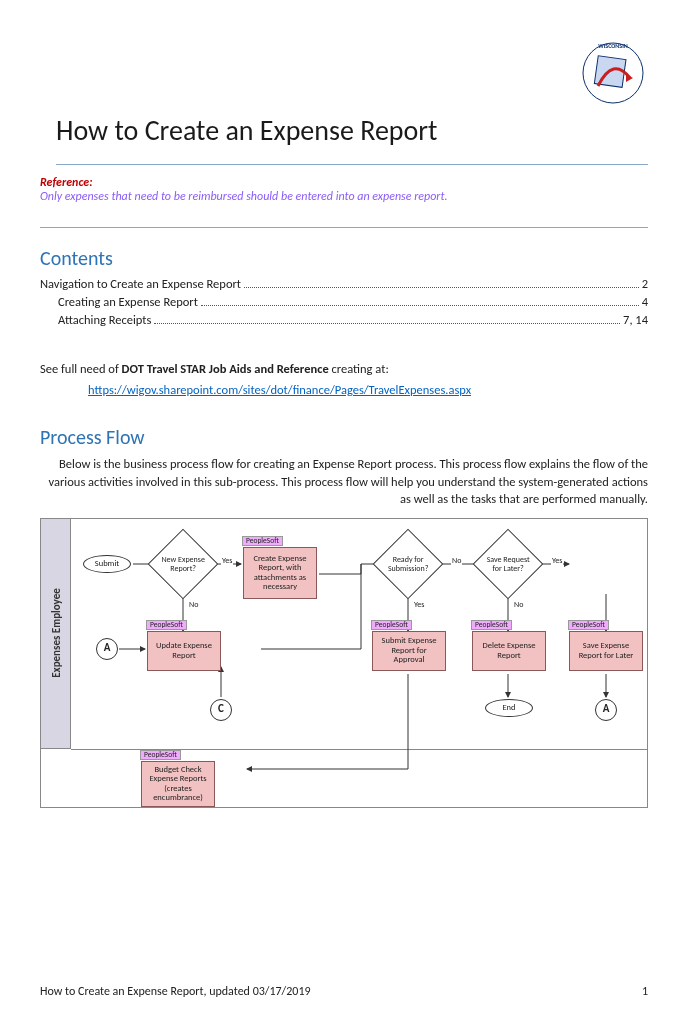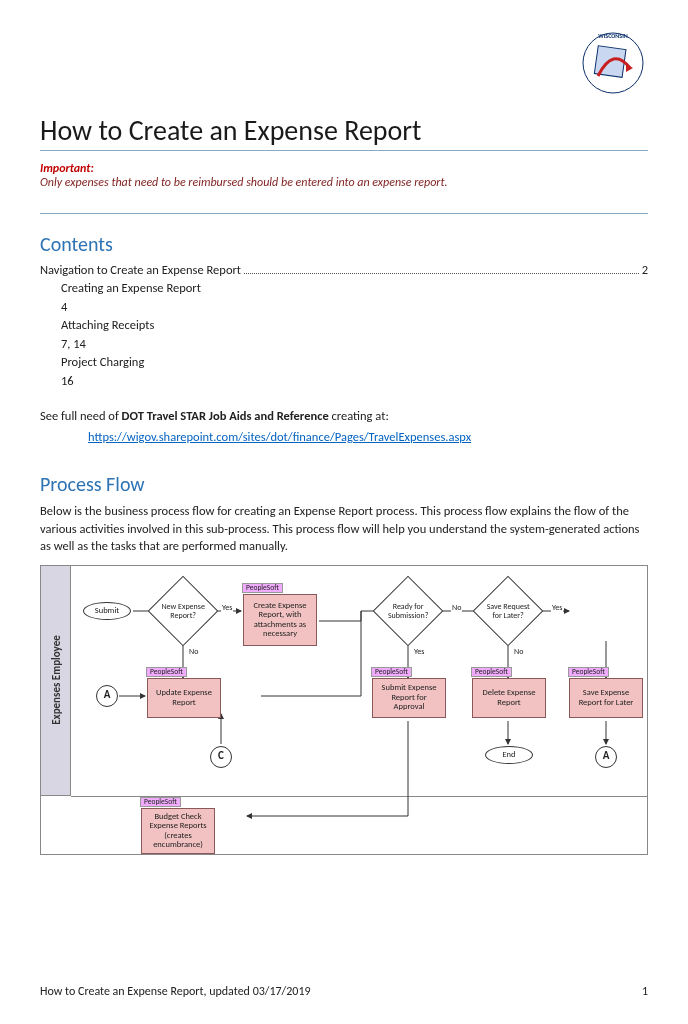--- a/index.html
+++ b/index.html
@@ -8,67 +8,68 @@
     height: 1024px;
     background: #fff;
     font-family: "Segoe UI", Calibri, Arial, sans-serif;
     color: #222;
     font-size: 12px;
     position: relative;
     padding: 28px 40px 0 40px;
   }
   .logo {
     position: absolute;
-    top: 28px;
+    top: 38px;
     right: 40px;
     width: 70px;
     height: 70px;
     text-align: center;
   }
   .title {
     font-size: 28px;
     font-weight: 300;
     color: #1a1a1a;
     margin-top: 85px;
-    padding-bottom: 2px;
+    padding-bottom: 16px;
     border-bottom: 1px solid #8aa9c7;
+    margin-left: 16px;
   }
   .important {
     margin-top: 10px;
     font-weight: bold;
     font-style: italic;
     color: #c00000;
     font-size: 12px;
   }
   .important-body {
     font-style: italic;
-    color: #7f1d1d;
+    color: #8b5cf6;
     font-size: 12px;
     margin-bottom: 24px;
   }
   .hr-thin {
     border: none;
     border-top: 1px solid #8aa9c7;
     margin-top: 8px;
   }
   .section-head {
     color: #2e74b5;
     font-size: 20px;
     font-weight: 400;
     margin-top: 18px;
     margin-bottom: 6px;
   }
-  .toc { margin-bottom: 20px; }
+  .toc { margin-bottom: 34px; }
   .toc-row {
     display: flex;
     align-items: baseline;
     font-size: 12.5px;
     margin: 3px 0;
   }
-  .toc-row.indent { padding-left: 18px; flex-direction: column; }
+  .toc-row.indent { padding-left: 18px; }
   .toc-label { white-space: nowrap; }
   .toc-dots {
     flex: 1;
     border-bottom: 1.5px dotted #555;
     margin: 0 3px 3px 3px;
     height: 0.9em;
   }
   .toc-page { white-space: nowrap; }
   .reference {
     font-size: 12.5px;
@@ -79,20 +80,21 @@
     color: #0563c1;
     text-decoration: underline;
     font-size: 12.5px;
     margin-left: 48px;
     display: inline-block;
   }
   .pf-body {
     font-size: 12.5px;
     line-height: 1.4;
     margin-bottom: 10px;
+    text-align: right;
   }
   .flowchart {
     position: relative;
     width: 608px;
     height: 290px;
     border: 1px solid #888;
   }
   .swimlane-label {
     position: absolute;
     left: 0; top: 0;
@@ -192,46 +194,41 @@
     <circle cx="35" cy="35" r="30" fill="none" stroke="#0a2f6b" stroke-width="1"></circle>
     <rect x="18" y="20" width="28" height="28" fill="#c9d8f0" stroke="#0a2f6b" stroke-width="1" transform="rotate(8 35 35)"></rect>
     <path d="M 20 48 Q 35 18 52 40" fill="none" stroke="#c82020" stroke-width="3"></path>
     <path d="M 48 36 L 55 40 L 48 44 Z" fill="#c82020"></path>
     <text x="35" y="10" text-anchor="middle" font-size="6" font-weight="bold" fill="#0a2f6b">WISCONSIN</text>
   </svg>
 </div>
 
 <h1 class="title">How to Create an Expense Report</h1>
 
-<div class="important">Important:</div>
+<div class="important">Reference:</div>
 <div class="important-body">Only expenses that need to be reimbursed should be entered into an expense report.</div>
 
 <hr class="hr-thin">
 
 <h2 class="section-head">Contents</h2>
 <div class="toc">
   <div class="toc-row">
     <span class="toc-label">Navigation to Create an Expense Report</span>
     <span class="toc-dots"></span>
     <span class="toc-page">2</span>
   </div>
   <div class="toc-row indent">
     <span class="toc-label">Creating an Expense Report</span>
     <span class="toc-dots"></span>
     <span class="toc-page">4</span>
   </div>
   <div class="toc-row indent">
     <span class="toc-label">Attaching Receipts</span>
     <span class="toc-dots"></span>
     <span class="toc-page">7, 14</span>
-  </div>
-  <div class="toc-row indent">
-    <span class="toc-label">Project Charging</span>
-    <span class="toc-dots"></span>
-    <span class="toc-page">16</span>
   </div>
 </div>
 
 <div class="reference">
   <span>See full need of </span><span class="strong">DOT Travel STAR Job Aids and Reference</span><span> creating at:</span>
 </div>
 <a class="link">https://wigov.sharepoint.com/sites/dot/finance/Pages/TravelExpenses.aspx</a>
 
 <h2 class="section-head" style="margin-top:28px">Process Flow</h2>
 <p class="pf-body">Below is the business process flow for creating an Expense Report process. This process flow explains the flow of the various activities involved in this sub-process. This process flow will help you understand the system-generated actions as well as the tasks that are performed manually.</p>

